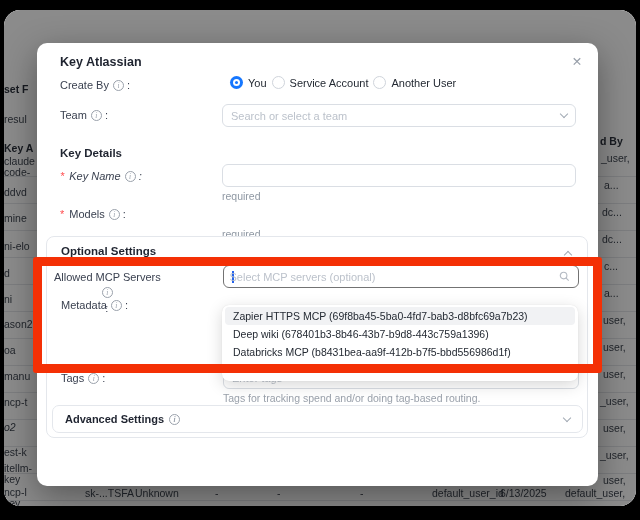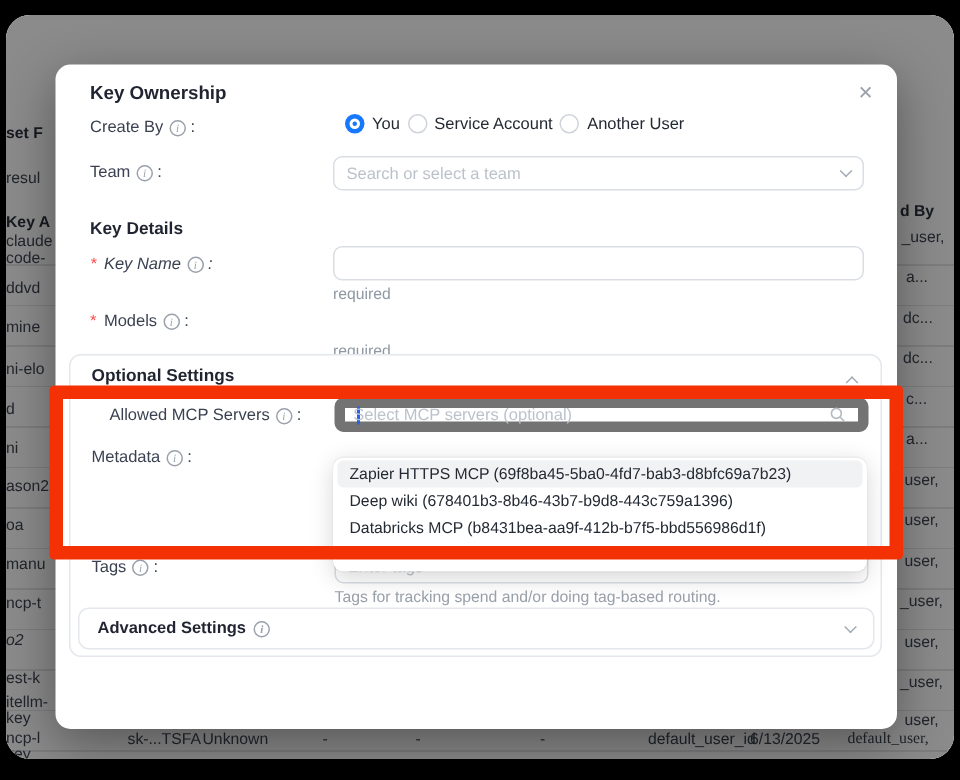--- a/index.html
+++ b/index.html
@@ -48,21 +48,21 @@
   .radio-circle { width:13px; height:13px; border-radius:50%; border:1px solid #cfd4db; background:#fff; position:relative; flex:none; }
   .radio-opt.selected .radio-circle { border:none; background:#1677ff; }
   .radio-opt.selected .radio-circle::after { content:""; position:absolute; inset:2.6px; border-radius:50%; background:#fff; }
   .radio-opt.selected .radio-circle::before { content:""; position:absolute; inset:4.6px; border-radius:50%; background:#1677ff; z-index:1; }
 
   .opt-box { position:absolute; left:9px; top:193px; width:542px; height:202px;
     border:1px solid #e4e7ec; border-radius:8px; background:#fff; }
   .opt-heading { position:absolute; left:14px; top:8px; font-size:11.5px; font-weight:700; }
   .opt-chev { position:absolute; right:16px; top:12px; }
 
-  .mcp-input { left:176px; top:28px; width:356px; border:7px solid #737373; }
+  .mcp-input { left:176px; top:28px; width:356px; border:1px solid #737373; }
   .caret-bar { width:1.5px; height:12px; background:#2563eb; margin-right:-4px; flex:none; }
   .search-icon { flex:none; }
 
   .adv-box { position:absolute; left:5px; top:168px; width:531px; height:28px;
     border:1px solid #e4e7ec; border-radius:7px; display:flex; align-items:center; padding:0 12px; cursor:pointer; }
   .adv-heading { font-size:11px; font-weight:700; display:flex; align-items:center; gap:5px; }
   .adv-box .chev { margin-left:auto; }
 
   .helper-text { position:absolute; font-size:10.5px; color:#9aa1ab; white-space:nowrap; }
 
@@ -131,28 +131,28 @@
       </div>
     <div>
 
     <span class="bg-frag" style="top: 477px; left: 81px;">sk-...TSFA</span>
         <span class="bg-frag" style="top: 477px; left: 131px;">Unknown</span>
         <span class="bg-frag" style="top: 477px; left: 211px;">-</span>
         <span class="bg-frag" style="top: 477px; left: 273px;">-</span>
         <span class="bg-frag" style="top: 477px; left: 356px;">-</span>
         <span class="bg-frag" style="top: 477px; left: 428px;">default_user_id</span>
         <span class="bg-frag" style="top: 477px; left: 496px;">6/13/2025</span>
-        <span class="bg-frag" style="top: 477px; left: 561px; font-family: Liberation Serif, serif;">default_user,</span>
+        <span class="bg-frag" style="top: 477px; left: 561px;">default_user,</span>
       </div>
   </div>
 
   <div class="overlay"></div>
 
   <div class="modal">
-    <div class="modal-title">Key Ownership</div>
+    <div class="modal-title">Key Atlassian</div>
     <div class="close-btn">✕</div>
 
     <div class="field-label" style="left:23px; top:36px;">
       <span>Create By</span>
         <span class="info-icon"></span>
     </div>
     <div class="radio-group">
 
     <span class="radio-opt selected">
           <span class="radio-circle"></span>
@@ -189,21 +189,21 @@
     <div class="field-label req" style="left:23px; top:165px;">
       <span>Models</span>
         <span class="info-icon"></span>
     </div>
     <div class="required-note" style="left:185px; top:185px;">required</div>
 
     <div class="opt-box">
       <div class="opt-heading">Optional Settings</div>
       <span class="chev up opt-chev"></span>
 
-      <div class="field-label" style="left:26px; top:34px;">
+      <div class="field-label" style="left:7px; top:34px;flex-direction:column;">
         <span>Allowed MCP Servers</span>
           <span class="info-icon"></span>
       </div>
       <div class="input-box mcp-input">
         <span class="caret-bar"></span>
         <span class="placeholder">Select MCP servers (optional)</span>
         <svg class="search-icon" width="11" height="11" viewBox="0 0 12 12">
           <circle cx="5" cy="5" r="3.6" fill="none" stroke="#b4bac3" stroke-width="1.2"></circle>
           <line x1="7.8" y1="7.8" x2="10.6" y2="10.6" stroke="#b4bac3" stroke-width="1.2"></line>
         </svg>

